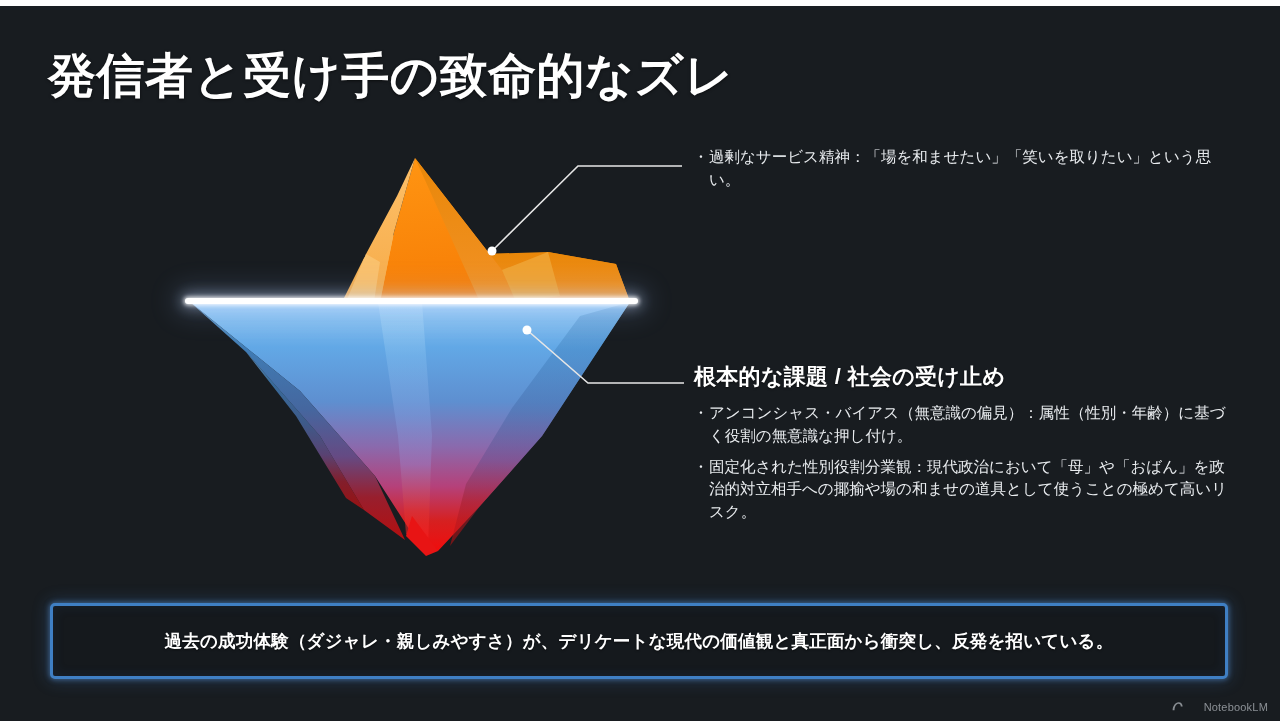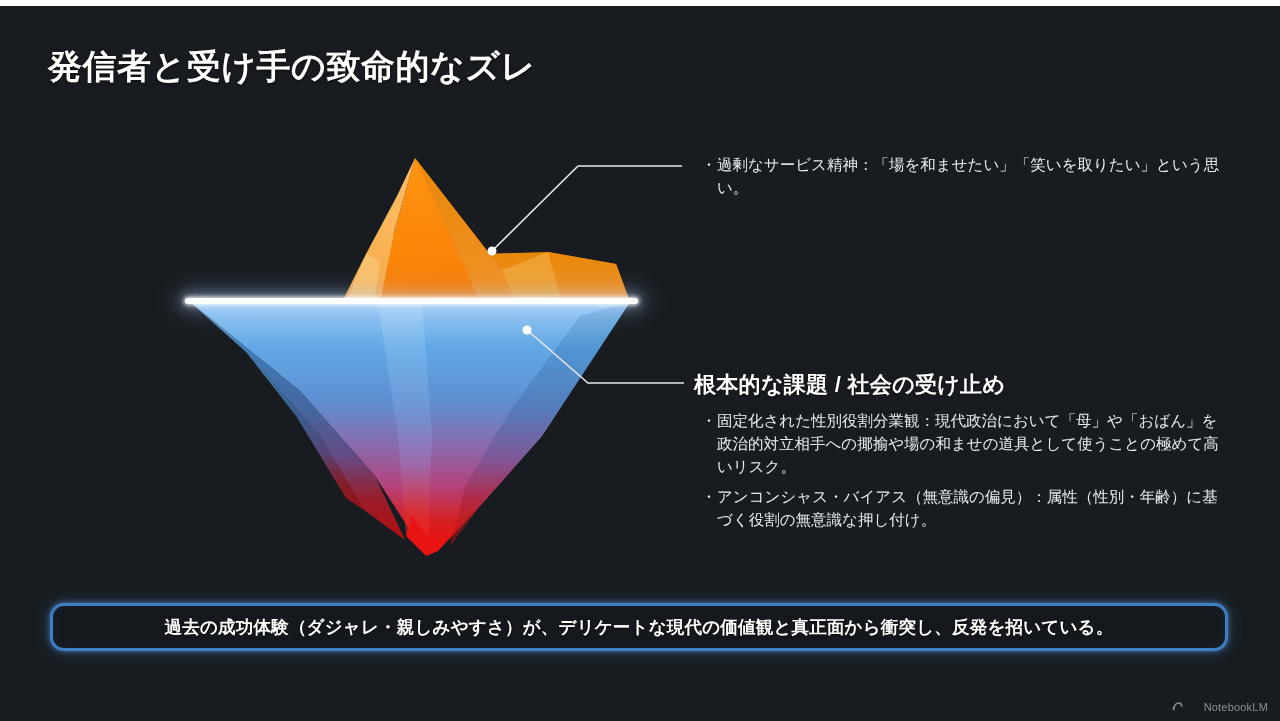--- a/index.html
+++ b/index.html
@@ -37,21 +37,21 @@
     width: 1280px;
     height: 715px;
     background: #181c20;
   }
 
   
   #page-title {
     position: absolute;
     left: 48px;
     top: 38px;
-    font-size: 34px;
+    font-size: 48px;
     font-weight: bold;
     color: #ffffff;
     letter-spacing: 0.5px;
     white-space: nowrap;
     text-shadow: 0 1px 3px rgba(0,0,0,0.55);
   }
 
   
   #iceberg-graphic {
     position: absolute;
@@ -90,34 +90,34 @@
     height: 715px;
     pointer-events: none;
   }
 
   
   .panel {
     position: absolute;
     width: 540px;
   }
   #panel-top { left: 694px; top: 140px; }
-  #panel-bottom { left: 694px; top: 364px; }
+  #panel-bottom { left: 694px; top: 356px; }
 
   .panel-heading {
     font-size: 22px;
     font-weight: bold;
     color: #ffffff;
     margin: 0 0 10px 0;
     letter-spacing: 0.3px;
     text-shadow: 0 1px 2px rgba(0,0,0,0.6);
   }
 
   .bullet-list {
     list-style: none;
-    margin: 8px;
+    margin: 0;
     padding: 0;
   }
   .bullet-item {
     position: relative;
     padding-left: 15px;
     margin-bottom: 8px;
     font-size: 15.5px;
     line-height: 1.47;
     color: #e9ecef;
     text-align: left;
@@ -129,24 +129,24 @@
     top: 0;
     color: #e9ecef;
   }
 
   
   #callout {
     position: absolute;
     left: 50px;
     top: 597px;
     width: 1178px;
-    height: 48px;
+    height: 76px;
     box-sizing: border-box;
     border: 3px solid #3f7fc4;
-    border-radius: 14px;
+    border-radius: 5px;
     background: #15191d;
     display: flex;
     align-items: center;
     justify-content: center;
     box-shadow:
       0 0 5px 1px rgba(90,150,220,0.5),
       0 0 16px 3px rgba(70,130,210,0.22),
       inset 0 0 12px rgba(40,80,140,0.18);
   }
   #callout-text {
@@ -283,22 +283,22 @@
 
     <div class="panel" id="panel-top">
       <ul class="bullet-list">
         <li class="bullet-item">過剰なサービス精神：「場を和ませたい」「笑いを取りたい」という思い。</li>
       </ul>
     </div>
 
     <div class="panel" id="panel-bottom">
       <div class="panel-heading">根本的な課題 / 社会の受け止め</div>
       <ul class="bullet-list">
+        <li class="bullet-item">アンコンシャス・バイアス（無意識の偏見）：属性（性別・年齢）に基づく役割の無意識な押し付け。</li>
         <li class="bullet-item">固定化された性別役割分業観：現代政治において「母」や「おばん」を政治的対立相手への揶揄や場の和ませの道具として使うことの極めて高いリスク。</li>
-        <li class="bullet-item">アンコンシャス・バイアス（無意識の偏見）：属性（性別・年齢）に基づく役割の無意識な押し付け。</li>
       </ul>
     </div>
 
     <div id="callout">
       <span id="callout-text">過去の成功体験（ダジャレ・親しみやすさ）が、デリケートな現代の価値観と真正面から衝突し、反発を招いている。</span>
     </div>
 
     <div id="watermark">
       <span>
         <svg width="13" height="13" viewBox="0 0 24 24" xmlns="http://www.w3.org/2000/svg">

